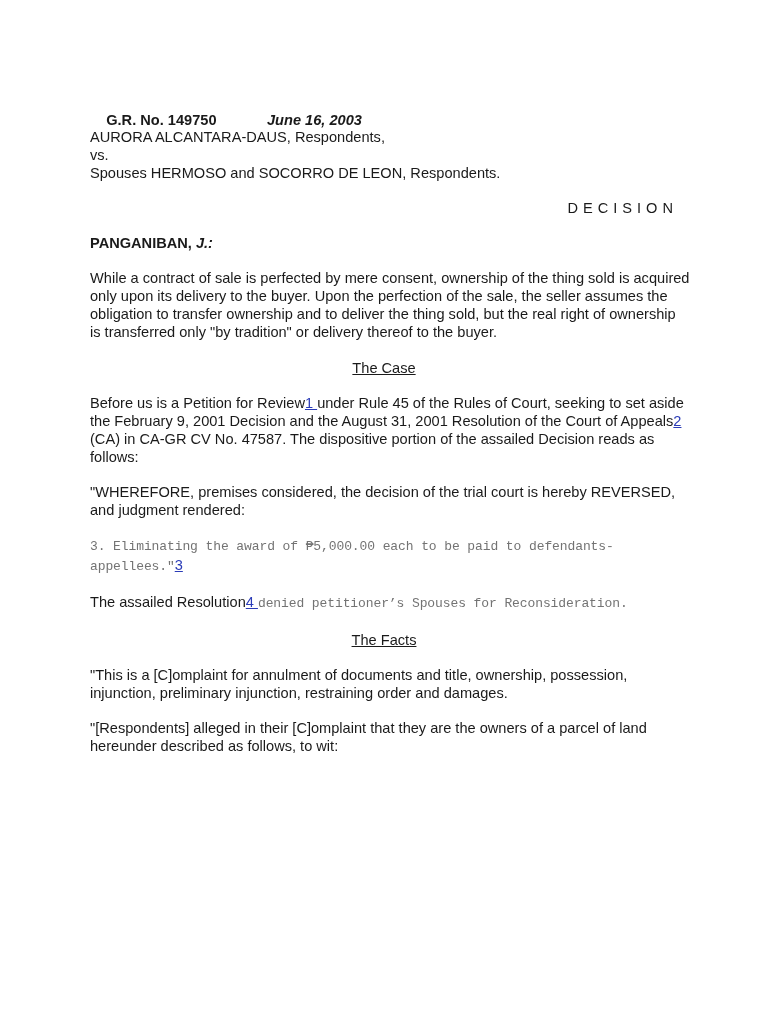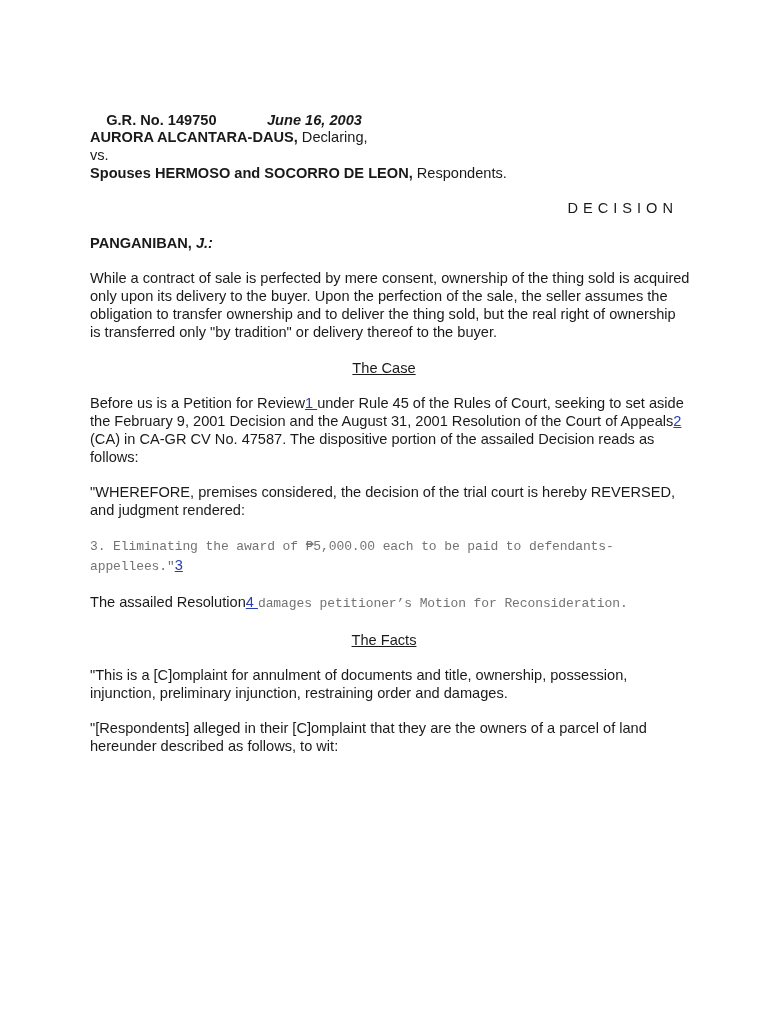--- a/index.html
+++ b/index.html
@@ -22,21 +22,21 @@
       left: 90px;
       top: 93px;
       width: 600px;
     }
     .caseline {
       font-weight: bold;
       height: 18px;
       white-space: pre;
     }
     .caseline .date { position: absolute; left: 177px; font-style: italic; }
-    .bold { font-weight: bold; }
+    .bold { font-weight: normal; }
     .parties { margin-top: 17px; }
     .decision-title {
       margin-top: 17px;
       letter-spacing: 5px;
       text-align: right;
       width: 588px;
     }
     .author { margin-top: 17px; font-weight: bold; }
     .author i { font-style: italic; }
     p.para {
@@ -58,21 +58,21 @@
 <body>
 
 <div class="page">
 
   <div class="caseline">
     <span>G.R. No. 149750</span><span class="date">June 16, 2003</span>
   </div>
 
   <div class="parties">
     <div>
-      <span class="bold">AURORA ALCANTARA-DAUS,</span><span> Declaring,</span>
+      <span class="bold">AURORA ALCANTARA-DAUS,</span><span> Respondents,</span>
     </div>
     <div>vs.</div>
     <div>
       <span class="bold">Spouses HERMOSO and SOCORRO DE LEON,</span><span> Respondents.</span>
     </div>
   </div>
 
   <div class="decision-title">DECISION</div>
 
   <div class="author">
@@ -86,21 +86,21 @@
   </div>
 
   <p class="para"><span>Before us is a Petition for Review</span><a class="fn" href="#">1 </a><span>under Rule 45 of the Rules of Court, seeking to set aside the February 9, 2001 Decision and the August 31, 2001 Resolution of the Court of Appeals</span><a class="fn" href="#">2 </a><span>(CA) in CA-GR CV No. 47587. The dispositive portion of the assailed Decision reads as follows:</span></p>
 
   <p class="para">"WHEREFORE, premises considered, the decision of the trial court is hereby REVERSED, and judgment rendered:</p>
 
 
 
   <p class="para"><span class="light">3. Eliminating the award of ₱5,000.00 each to be paid to defendants-appellees."</span><a class="fn" href="#">3</a></p>
 
-  <p class="para"><span>The assailed Resolution</span><a class="fn" href="#">4 </a><span class="light">damages petitioner’s Motion for Reconsideration.</span></p>
+  <p class="para"><span>The assailed Resolution</span><a class="fn" href="#">4 </a><span class="light">denied petitioner’s Spouses for Reconsideration.</span></p>
 
   <div class="heading">
     <span>The Facts</span>
   </div>
 
 
   <p class="para">"This is a [C]omplaint for annulment of documents and title, ownership, possession, injunction, preliminary injunction, restraining order and damages.</p>
 
   <p class="para">"[Respondents] alleged in their [C]omplaint that they are the owners of a parcel of land hereunder described as follows, to wit:</p>
 

